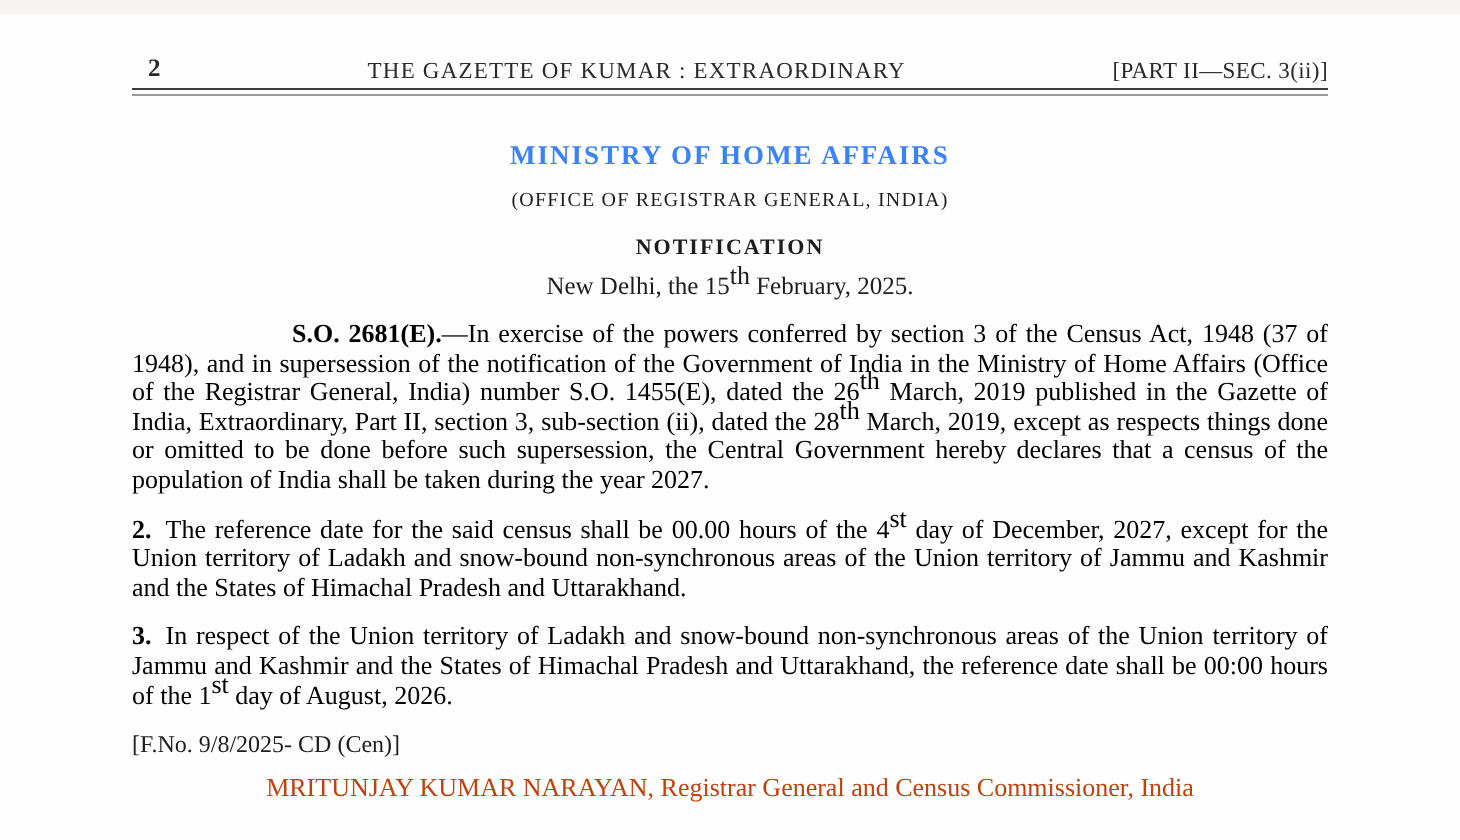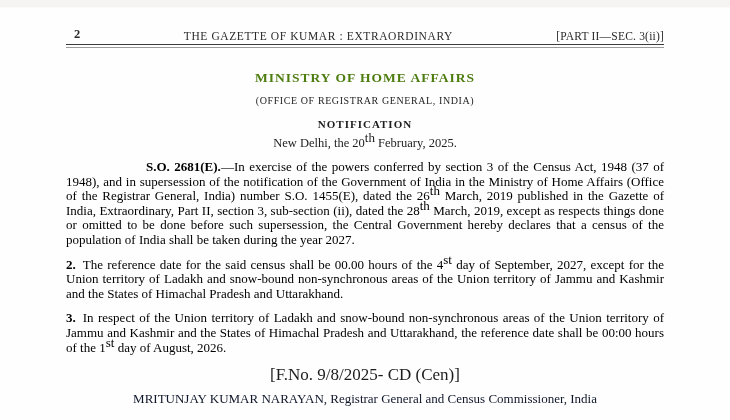--- a/index.html
+++ b/index.html
@@ -25,71 +25,71 @@
   .double-rule {
     margin: 2px 66px 0 66px;
     height: 2px;
     border-top: 1.6px solid #3b3b3b;
     border-bottom: 1px solid #9a9a9a;
   }
 
   
   .masthead { text-align: center; }
   .ministry {
-    margin-top: 22px; font-size: 13.5px; font-weight: bold; letter-spacing: 1px; color: #4d7c0f;
+    margin-top: 22px; font-size: 13.5px; font-weight: bold; letter-spacing: 1px; color: #3b82f6;
   }
   .office { margin-top: 9px; font-size: 10px; letter-spacing: 0.6px; }
   .notif  { margin-top: 12px; font-size: 11px; font-weight: bold; letter-spacing: 1px; }
   .dateline { margin-top: 6px; font-size: 12.5px; }
 
   
   .doc-body { margin: 9px 66px 0 66px; }
   .para {
     margin: 0 0 10px 0;
     font-size: 13px; line-height: 14.6px;
     text-align: justify; color: #000000;
   }
   .para.first { text-indent: 80px; }
   .lead { font-weight: bold; }
   .pnum { font-weight: bold; margin-right: 7px; }
   sup.sp { font-size: 13px; line-height: 0; vertical-align: super; }
 
   
   .fileno {
-    margin: 4px 66px 0 66px; text-align: center;
-    font-size: 17px; color: #1c1c1c;
+    margin: 4px 66px 0 66px; text-align: left;
+    font-size: 12px; color: #1c1c1c;
   }
   .signature {
     margin: 6px 66px 0 66px; text-align: center;
-    font-size: 13px; color: #0f172a;
+    font-size: 13px; color: #c2410c;
   }
 </style>
 </head>
 <body>
 
 <div class="page">
   <div class="top-strip"></div>
 
   <div class="running-header">
     <span class="pgnum">2</span>
     <span class="gz-title">THE GAZETTE OF KUMAR : EXTRAORDINARY</span>
     <span class="part-ref">[PART II—SEC. 3(ii)]</span>
   </div>
   <div class="double-rule"></div>
 
   <div class="masthead">
     <div class="ministry">MINISTRY OF HOME AFFAIRS</div>
     <div class="office">(OFFICE OF REGISTRAR GENERAL, INDIA)</div>
     <div class="notif">NOTIFICATION</div>
-    <div class="dateline"><span>New Delhi, the 20</span><sup class="sp">th</sup><span> February, 2025.</span></div>
+    <div class="dateline"><span>New Delhi, the 15</span><sup class="sp">th</sup><span> February, 2025.</span></div>
   </div>
 
   <div class="doc-body">
     <p class="para first"><b class="lead">S.O. 2681(E).</b><span>—In exercise of the powers conferred by section 3 of the Census Act, 1948 (37 of 1948), and in supersession of the notification of the Government of India in the Ministry of Home Affairs (Office of the Registrar General, India) number S.O. 1455(E), dated the 26</span><sup class="sp">th</sup><span> March, 2019 published in the Gazette of India, Extraordinary, Part II, section 3, sub-section (ii), dated the 28</span><sup class="sp">th</sup><span> March, 2019, except as respects things done or omitted to be done before such supersession, the Central Government hereby declares that a census of the population of India shall be taken during the year 2027.</span></p>
 
-    <p class="para"><b class="pnum">2.</b><span>The reference date for the said census shall be 00.00 hours of the 4</span><sup class="sp">st</sup><span> day of September, 2027, except for the Union territory of Ladakh and snow-bound non-synchronous areas of the Union territory of Jammu and Kashmir and the States of Himachal Pradesh and Uttarakhand.</span></p>
+    <p class="para"><b class="pnum">2.</b><span>The reference date for the said census shall be 00.00 hours of the 4</span><sup class="sp">st</sup><span> day of December, 2027, except for the Union territory of Ladakh and snow-bound non-synchronous areas of the Union territory of Jammu and Kashmir and the States of Himachal Pradesh and Uttarakhand.</span></p>
 
     <p class="para"><b class="pnum">3.</b><span>In respect of the Union territory of Ladakh and snow-bound non-synchronous areas of the Union territory of Jammu and Kashmir and the States of Himachal Pradesh and Uttarakhand, the reference date shall be 00:00 hours of the 1</span><sup class="sp">st</sup><span> day of August, 2026.</span></p>
   </div>
 
   <div class="fileno">[F.No. 9/8/2025- CD (Cen)]</div>
   <div class="signature">MRITUNJAY KUMAR NARAYAN, Registrar General and Census Commissioner, India</div>
 </div>
 
 </body></html>

